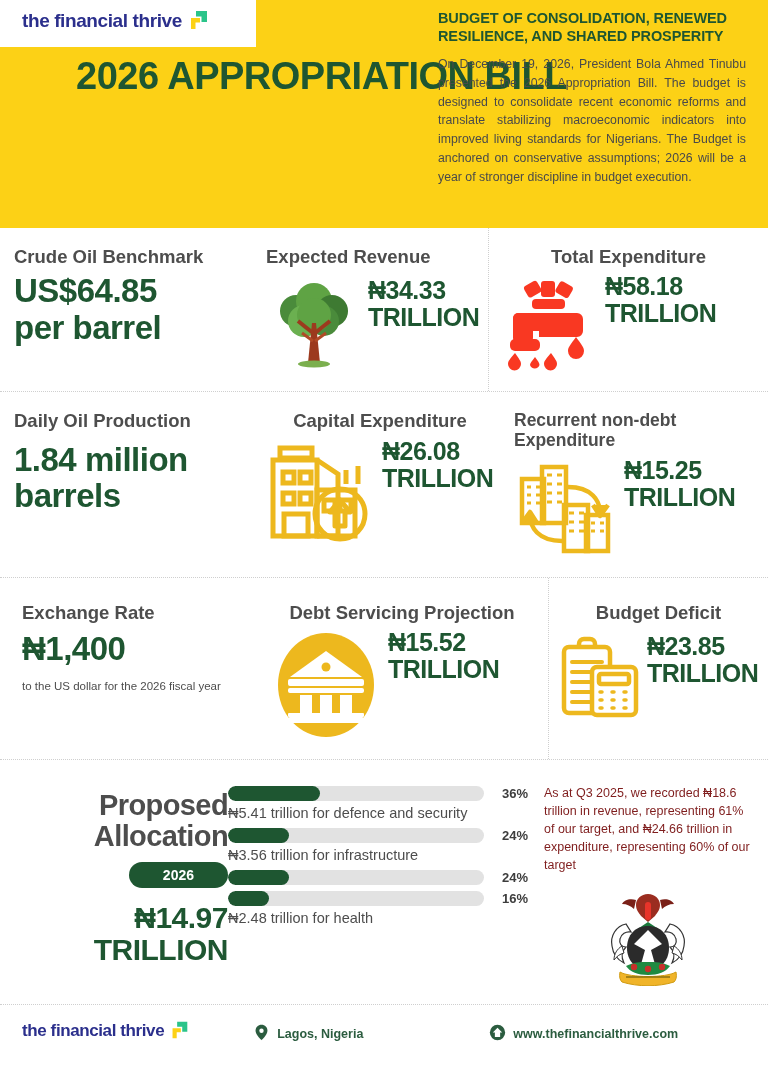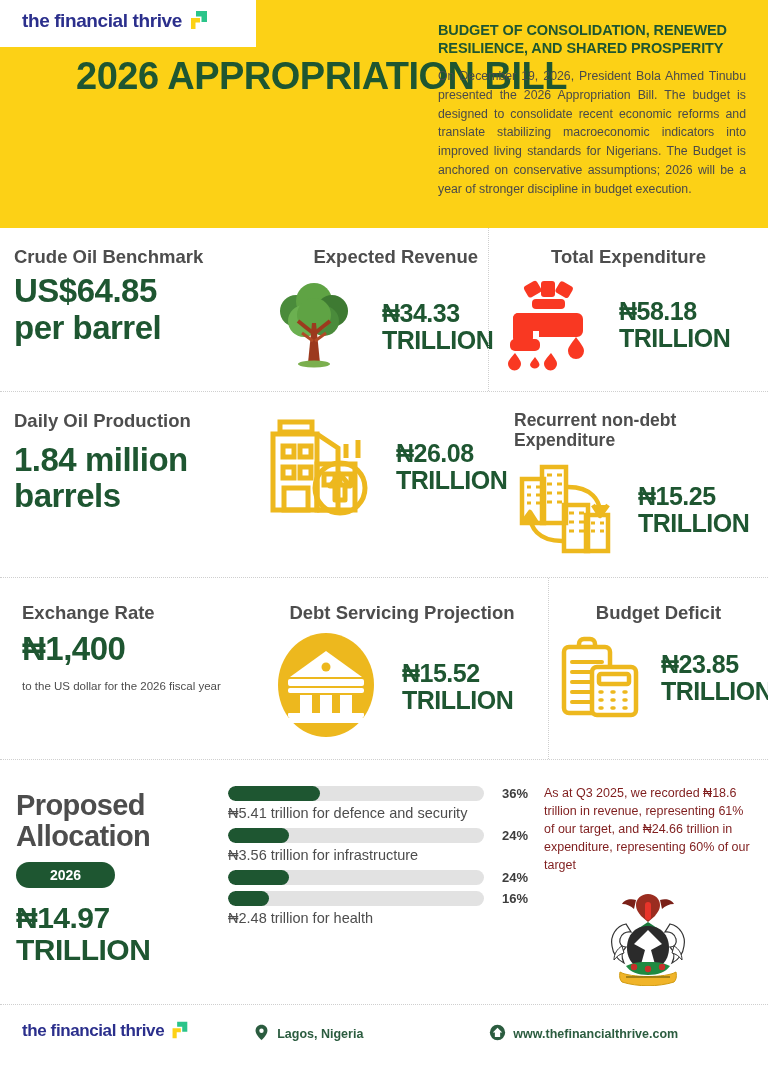--- a/index.html
+++ b/index.html
@@ -31,21 +31,21 @@
   }
   .logo-mark { margin-left: 3px; margin-top: -4px; }
 
   .hero-title {
     position: absolute; left: 76px; top: 56px;
     font-size: 38px; font-weight: 800; line-height: 1.08;
     color: #1E5631; letter-spacing: -0.5px;
     text-transform: uppercase;
   }
   .hero-right {
-    position: absolute; left: 438px; top: 22px; width: 308px;
+    position: absolute; left: 438px; top: 10px; width: 308px;
   }
   .hero-sub {
     font-size: 14.5px; font-weight: 800; color: #1E5631;
     line-height: 1.22; text-transform: uppercase; letter-spacing: -0.1px;
   }
   .hero-body {
     margin-top: 10px;
     font-size: 12.3px; line-height: 1.52; color: #4a4a4a;
     text-align: justify;
   }
@@ -70,28 +70,28 @@
     line-height: 1.1; letter-spacing: -0.5px;
   }
   .medval {
     font-size: 25px; font-weight: 700; color: #1E5631;
     line-height: 1.08; letter-spacing: -0.5px;
   }
   .note {
     margin-top: 12px; font-size: 11.5px; color: #4d4d4d; line-height: 1.35;
   }
   .note.b { font-weight: 700; margin-top: 8px; }
-  .icon-val { display: flex; align-items: center; gap: 20px; }
+  .icon-val { display: flex; gap: 6px; }
 
   
   .alloc {
     position: relative; display: flex; padding: 22px 16px 14px 16px;
     border-bottom: 1px dotted #cfcfcf;
   }
-  .alloc-left { width: 212px; text-align: left; padding-top: 8px; }
+  .alloc-left { width: 212px; text-align: right; padding-top: 8px; }
   .alloc-title {
     font-size: 29px; font-weight: 800; color: #4d4d4d; line-height: 1.08;
     letter-spacing: -0.6px;
   }
   .year-pill {
     display: inline-block; margin-top: 10px;
     background: #1E5631; color: #fff; border-radius: 20px;
     padding: 5px 34px; font-size: 14px; font-weight: 700;
   }
   .alloc-amt {
@@ -152,21 +152,21 @@
 
   <div class="row">
 
     <div class="cell" style="width:256px; padding-left:14px;">
       <div class="cap">Crude Oil Benchmark</div>
       <div class="bigval">US$64.85</div>
       <div class="bigval">per barrel</div>
     </div>
 
     <div class="cell" style="width:232px;">
-      <div class="cap" style="text-align:right;">Expected Revenue</div>
+      <div class="cap" style="text-align:left;">Expected Revenue</div>
       <div class="icon-val" style="margin-top:10px;">
         <span>
           <svg width="96" height="96" viewBox="0 0 96 96">
             <g>
               <circle cx="30" cy="34" r="16" fill="#4A8B3B"></circle>
               <circle cx="48" cy="24" r="18" fill="#5FA344"></circle>
               <circle cx="66" cy="34" r="16" fill="#3E7A32"></circle>
               <circle cx="38" cy="44" r="16" fill="#6BB050"></circle>
               <circle cx="58" cy="44" r="15" fill="#4A8B3B"></circle>
               <circle cx="48" cy="38" r="17" fill="#5FA344"></circle>
@@ -216,20 +216,21 @@
 
   <div class="row">
 
     <div class="cell" style="width:256px; padding-left:14px;">
       <div class="cap">Daily Oil Production</div>
       <div class="bigval" style="margin-top:10px;">1.84 million</div>
       <div class="bigval">barrels</div>
     </div>
 
     <div class="cell" style="width:248px;">
+      <div class="cap" style="text-align:center;">Capital Expenditure</div>
       <div class="icon-val" style="margin-top:2px;">
         <span>
           <svg width="110" height="106" viewBox="0 0 110 106" fill="none" stroke="#EDB81E" stroke-width="5">
             <rect x="7" y="22" width="44" height="76"></rect>
             <rect x="14" y="10" width="32" height="10"></rect>
             <rect x="17" y="34" width="11" height="11"></rect>
             <rect x="34" y="34" width="11" height="11"></rect>
             <rect x="17" y="55" width="11" height="11"></rect>
             <rect x="34" y="55" width="11" height="11"></rect>
             <rect x="18" y="76" width="24" height="22"></rect>

